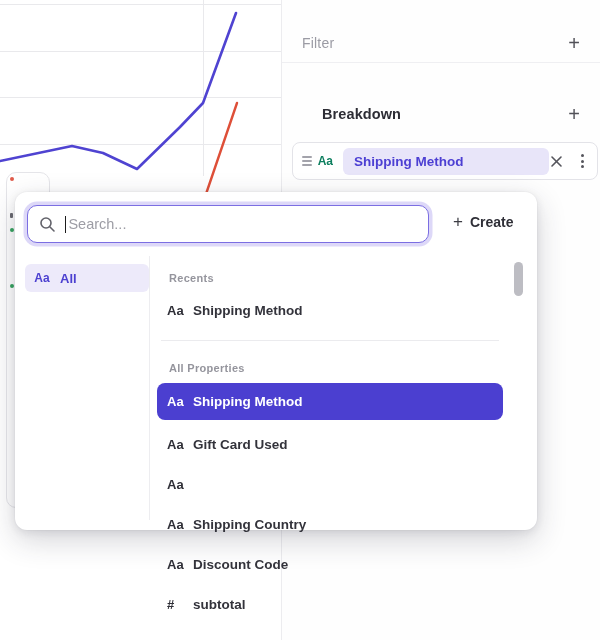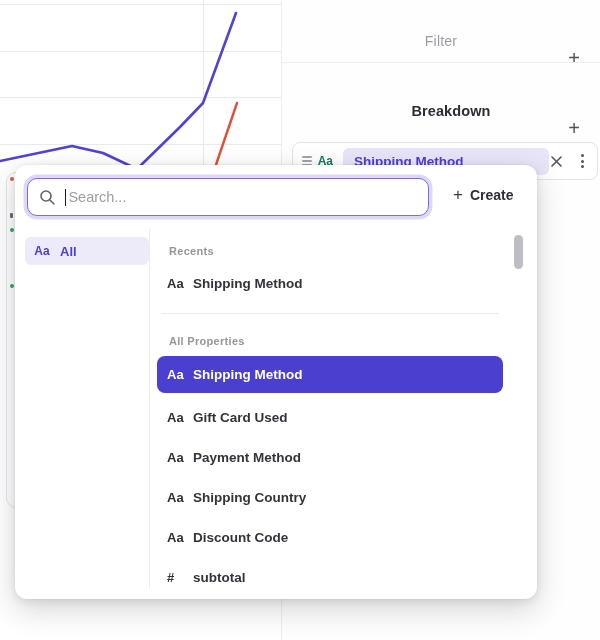--- a/index.html
+++ b/index.html
@@ -9,21 +9,21 @@
     font-family:"Liberation Sans","DejaVu Sans",sans-serif;
     -webkit-font-smoothing:antialiased;
   }
   
   .chart-layer{position:absolute;left:0;top:0;width:283px;height:640px;z-index:0;background:#fff;}
   
   .right-panel{
     position:absolute;left:281px;top:0;width:319px;height:640px;z-index:1;
     background:#fefefe;border-left:1px solid #ececef;box-sizing:border-box;
   }
-  .rp-row{position:absolute;left:0;width:100%;display:flex;align-items:center;flex-direction:column;}
+  .rp-row{position:absolute;left:0;width:100%;display:flex;align-items:center;}
   .filter-row{top:33px;height:20px;padding:0 20px;box-sizing:border-box;}
   .filter-label{font-size:14px;color:#9b9ba4;font-weight:500;letter-spacing:.2px;}
   .plus-btn{margin-left:auto;font-size:20px;font-weight:300;color:#515158;line-height:18px;cursor:pointer;}
   .rp-divider{position:absolute;left:0;right:0;top:62px;height:1px;background:#efeff2;}
   .breakdown-row{top:103px;height:22px;padding:0 20px;box-sizing:border-box;}
   .breakdown-label{font-size:14.5px;color:#2d2d35;font-weight:700;letter-spacing:.1px;margin-left:20px;}
   
   .chip-card{
     position:absolute;left:10px;top:142px;width:306px;height:38px;box-sizing:border-box;
     background:#fff;border:1px solid #e3e3e8;border-radius:8px;
@@ -41,21 +41,21 @@
   .kebab-btn{margin-left:12px;width:12px;display:flex;flex-direction:column;align-items:center;gap:2.5px;cursor:pointer;}
   .kebab-btn i{width:3px;height:3px;border-radius:50%;background:#55555c;}
   
   .left-card{
     position:absolute;left:6px;top:172px;width:44px;height:336px;z-index:2;
     background:#fff;border:1px solid #e5e5e9;border-radius:10px;box-sizing:border-box;
   }
   .left-card .dot{position:absolute;left:3px;width:4px;height:4px;border-radius:50%;}
   
   .popover{
-    position:absolute;left:15px;top:165px;width:522px;height:434px;z-index:3;
+    position:absolute;left:15px;top:192px;width:522px;height:338px;z-index:3;
     background:#fff;border-radius:12px;
     box-shadow:0 10px 30px rgba(40,40,60,.20),0 2px 8px rgba(40,40,60,.10),0 0 0 1px rgba(0,0,0,.02);
   }
   .search-wrap{
     position:absolute;left:12px;top:13px;width:402px;height:38px;box-sizing:border-box;
     border:1.6px solid #7b6ee2;border-radius:10px;background:#fff;
     box-shadow:0 0 0 3.5px #ddd8f8;
     display:flex;align-items:center;padding:0 11px;
   }
   .search-input{
@@ -191,21 +191,20 @@
     <div class="lrow sel" style="top:191px;">
       <span class="l-ic">Aa</span>
       <span>Shipping Method</span>
     </div>
     <div class="lrow" style="top:232px;">
       <span class="l-ic">Aa</span>
       <span>Gift Card Used</span>
     </div>
     <div class="lrow" style="top:272px;">
       <span class="l-ic">Aa</span>
-      <span>Payment Method</span>
     </div>
     <div class="lrow" style="top:312px;">
       <span class="l-ic">Aa</span>
       <span>Shipping Country</span>
     </div>
     <div class="lrow" style="top:352px;">
       <span class="l-ic">Aa</span>
       <span>Discount Code</span>
     </div>
     <div class="lrow" style="top:392px;">

